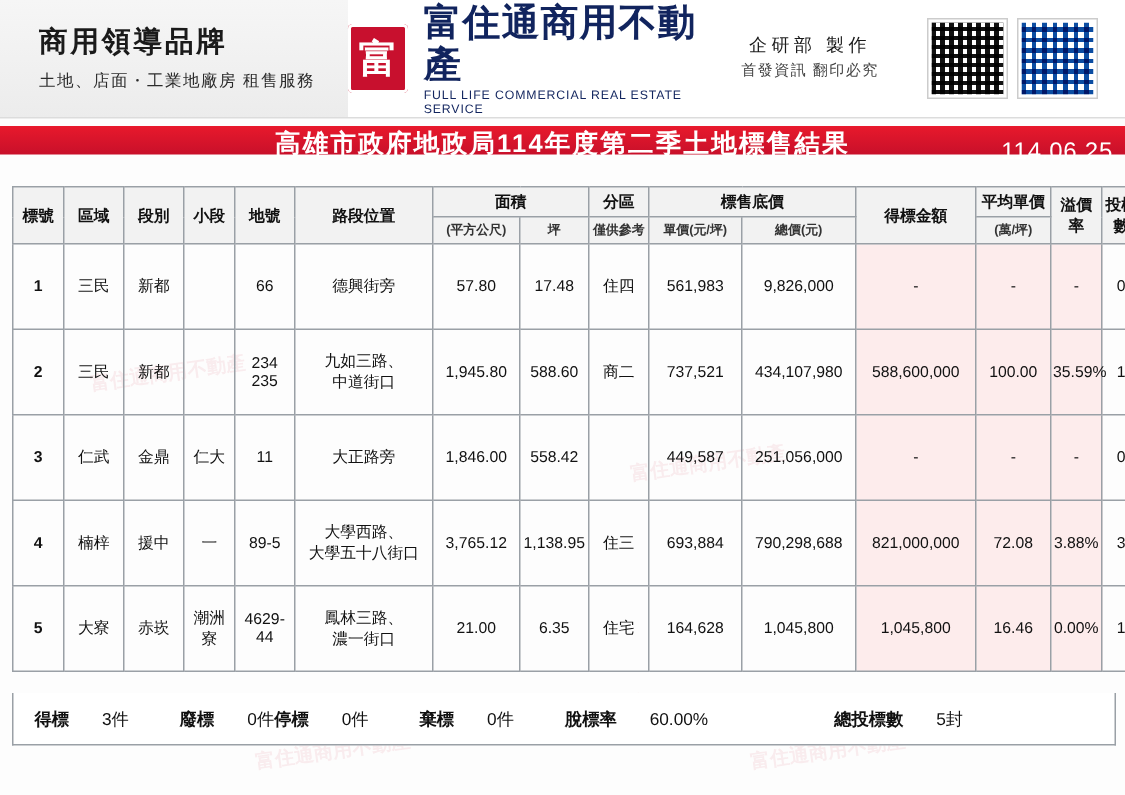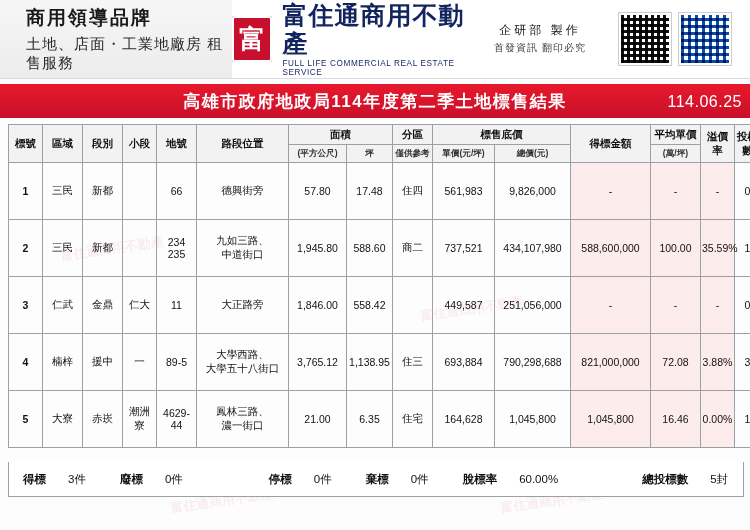--- a/index.html
+++ b/index.html
@@ -26,21 +26,21 @@
     width:232px;height:78px;
     display:flex;flex-direction:column;justify-content:center;
     padding-left:26px;box-sizing:border-box;
     background:linear-gradient(180deg,#f6f6f6,#ececec);
   }
   .hdr-left .l1{
     font-size:19px;font-weight:bold;letter-spacing:2px;color:#1a1a1a;
     line-height:24px;
   }
   .hdr-left .l2{
-    font-size:15px;letter-spacing:1px;color:#2b2b2b;margin-top:5px;
+    font-size:11px;letter-spacing:1px;color:#2b2b2b;margin-top:5px;
   }
   .hdr-mid{
     flex:1;height:78px;display:flex;align-items:center;justify-content:center;
     gap:10px;
   }
   .logo-mark{
     width:44px;height:46px;position:relative;
     background:#c8102e;
     border-radius:3px;
     display:flex;align-items:center;justify-content:center;
@@ -74,23 +74,23 @@
     outline:1px solid #ccc;
   }
   .qr.b{
     background:
       repeating-linear-gradient(0deg,#0b4da2 0 3px,#fff 3px 7px),
       repeating-linear-gradient(90deg,#0b4da2 0 3px,#fff 3px 7px);
     background-blend-mode:multiply;
   }
   
   .titlebar{
-    position:absolute;left:0;top:84px;width:750px;height:34px;
+    position:absolute;left:0;top:84px;width:750px;height:19px;
     background:linear-gradient(180deg,#e8192c,#c8102a);
-    display:flex;align-items:center;justify-content:center;
+    display:flex;justify-content:center;
   }
   .titlebar .t{
     color:#fff;font-size:17px;font-weight:bold;letter-spacing:1.5px;
   }
   .titlebar .date{
     position:absolute;right:8px;top:9px;color:#fff;font-size:16px;letter-spacing:.5px;
   }
   
   table.main{
     position:absolute;left:8px;top:124px;width:734px;
@@ -126,21 +126,21 @@
     position:absolute;left:8px;top:462px;width:734px;height:34px;
     border:1px solid #9aa0a6;border-top:none;
     display:flex;align-items:center;
     font-size:11.5px;font-weight:bold;
     background:#fff;
   }
   .footer .cell{display:flex;align-items:baseline;gap:22px;}
   .footer .v{font-weight:normal;}
   .f1{margin-left:14px;}
   .f2{margin-left:34px;}
-  .f3{margin-left:86px;}
+  .f3{}
   .f4{margin-left:34px;}
   .f5{margin-left:34px;}
   .f6{margin-left:84px;}
   
   .wm{
     position:absolute;left:0;top:0;width:750px;height:530px;
     pointer-events:none;
     overflow:hidden;
   }
   .wm span{

